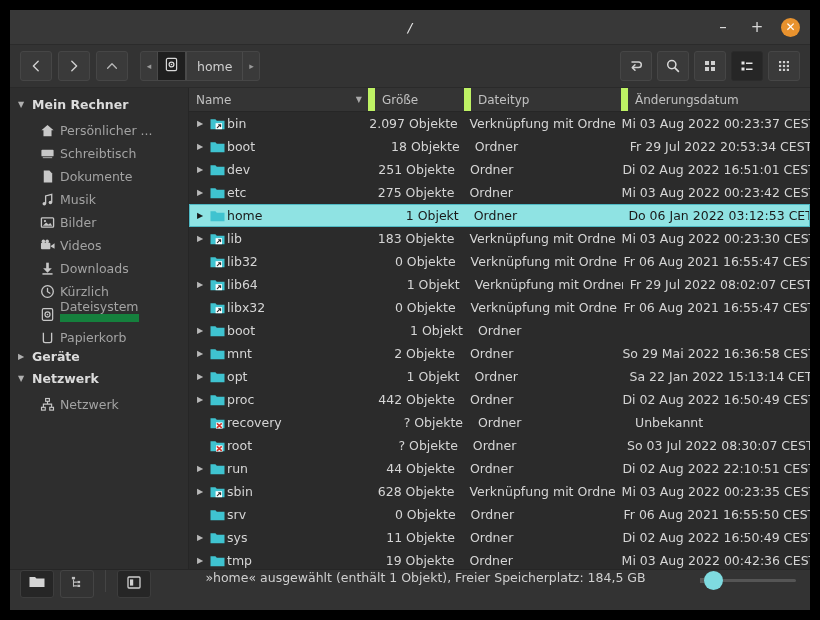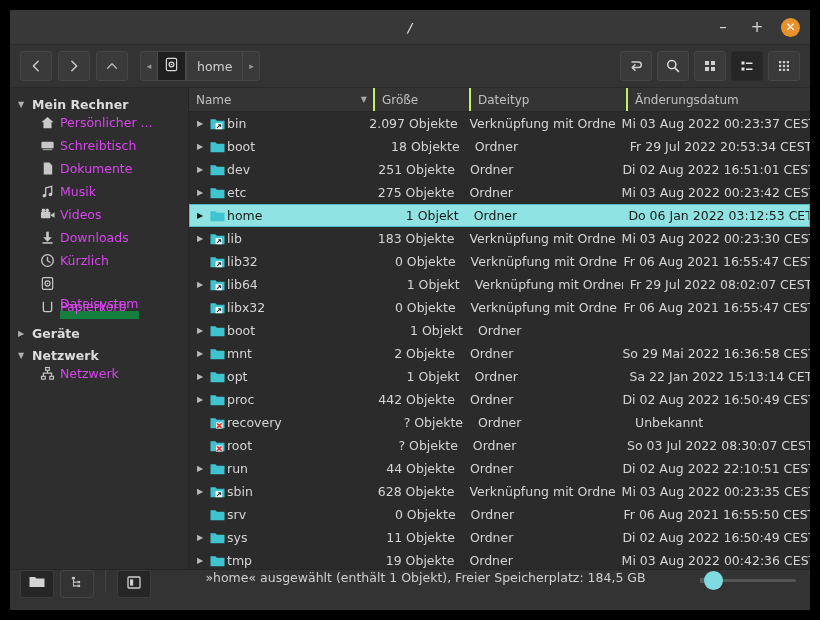--- a/index.html
+++ b/index.html
@@ -142,24 +142,24 @@
     font-weight: bold;
     cursor: pointer;
   }
   .sb-tri {
     width: 14px;
     font-size: 8px;
     color: #b0b0b0;
     display: inline-block;
   }
   .sb-item {
-    display: flex; align-items: flex-start;
+    display: flex; align-items: flex-end;
     height: 23px;
     padding-left: 30px;
-    color: #d946ef;
+    color: #a3a3a3;
     font-size: 12.5px;
     cursor: pointer;
   }
   .sb-ico {
     width: 20px;
     display: flex; align-items: center; justify-content: flex-start;
     color: #c8c8c8;
     flex: 0 0 auto;
   }
   .sb-label { white-space: nowrap; }
@@ -182,21 +182,21 @@
     background: #343434;
     border-bottom: 1px solid #262626;
     flex: 0 0 auto;
   }
   .fl-header > div {
     display: flex; align-items: center;
     color: #c0c0c0;
     font-size: 12px;
     padding-left: 7px;
     box-sizing: border-box;
-    border-right: 2px solid #bef264;
+    border-right: 7px solid #bef264;
     position: relative;
     cursor: pointer;
   }
   .hdr-sort {
     margin-left: auto;
     margin-right: 6px;
     font-size: 8px;
     color: #a8a8a8;
   }
   .col-name { width: 186px; }
@@ -465,20 +465,30 @@
         <span class="sb-ico">
           <svg width="15" height="15" viewBox="0 0 16 16">
               <path d="M6 12.5 V4.2 L12.5 2.6 V11" fill="none" stroke="#c8c8c8" stroke-width="1.4"></path>
               <circle cx="4.6" cy="12.6" r="1.9" fill="#c8c8c8"></circle>
               <circle cx="11.1" cy="11.1" r="1.9" fill="#c8c8c8"></circle>
             </svg>
         </span>
         <span class="sb-label">Musik</span>
       </div>
 
+      <div class="sb-item">
+        <span class="sb-ico">
+          <svg width="15" height="15" viewBox="0 0 16 16">
+              <rect x="1.5" y="3" width="13" height="10" rx="1" fill="none" stroke="#c8c8c8" stroke-width="1.4"></rect>
+              <circle cx="5.3" cy="6.4" r="1.2" fill="#c8c8c8"></circle>
+              <path d="M3 11.5 L6.6 8 L9 10.2 L11 8.6 L13 11.5 Z" fill="#c8c8c8"></path>
+            </svg>
+        </span>
+        <span class="sb-label">Bilder</span>
+      </div>
 
       <div class="sb-item">
         <span class="sb-ico">
           <svg width="16" height="15" viewBox="0 0 17 16">
               <rect x="1" y="5" width="10" height="7" rx="1" fill="#c8c8c8"></rect>
               <path d="M11.4 8.4 L15.5 5.6 V11.4 L11.4 9 Z" fill="#c8c8c8"></path>
               <circle cx="3.6" cy="3.6" r="1.9" fill="#c8c8c8"></circle>
               <circle cx="7.6" cy="3.6" r="1.9" fill="#c8c8c8"></circle>
             </svg>
         </span>

